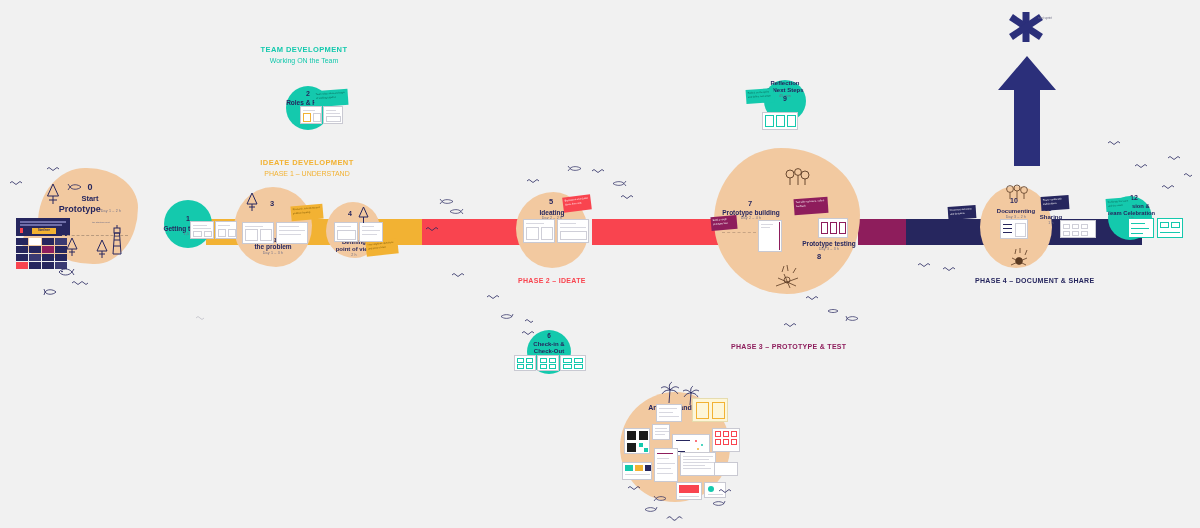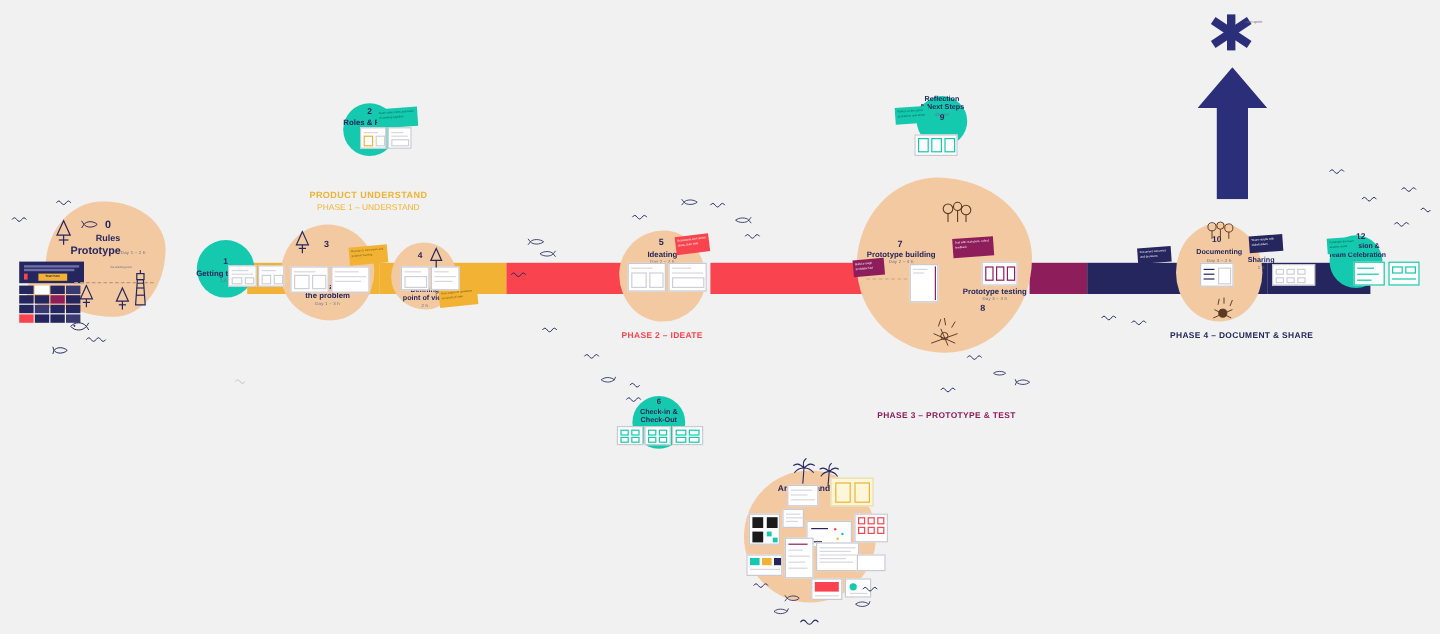--- a/index.html
+++ b/index.html
@@ -141,33 +141,37 @@
   <div class="island sand blob-7" style="left:714px;top:148px;width:146px;height:146px;"></div>
 
   <div class="island teal blob-round" style="left:764px;top:80px;width:42px;height:42px;"></div>
 
   <div class="island sand blob-10" style="left:980px;top:186px;width:72px;height:82px;"></div>
 
   <div class="island teal blob-round" style="left:1108px;top:196px;width:44px;height:44px;"></div>
 
   <div class="island sand blob-annex" style="left:620px;top:392px;width:110px;height:110px;"></div>
 
+  <div class="sec-head" style="left:240px;top:45px;width:128px;color:#14c9ad;">
+    <span class="t1">TEAM DEVELOPMENT</span>
+    <span class="t2">Working ON the Team</span>
+  </div>
 
   <div class="sec-head" style="left:243px;top:158px;width:128px;color:#f2b233;">
-    <span class="t1">PRODUCT UNDERSTAND</span>
+    <span class="t1">IDEATE DEVELOPMENT</span>
     <span class="t2">PHASE 1 – UNDERSTAND</span>
   </div>
 
   <div class="phase-lbl" style="left:518px;top:277px;color:#f9444f;">PHASE 2 – IDEATE</div>
   <div class="phase-lbl" style="left:731px;top:343px;color:#8e1d5c;">PHASE 3 – PROTOTYPE &amp; TEST</div>
   <div class="phase-lbl" style="left:975px;top:277px;color:#26265e;">PHASE 4 – DOCUMENT &amp; SHARE</div>
 
   <div class="num" style="left:72px;top:182px;width:36px;font-size:9px;">0</div>
   <div class="lbl" style="left:42px;top:195px;width:96px;font-size:7.5px;">
-    <span>Rules</span>
+    <span>Start</span>
   </div>
   <div class="lbl" style="left:36px;top:204px;width:108px;font-size:9px;">
     <span>Prototype</span><span class="sub" style="display:inline;font-size:3.6px;">Day 1 – 2 h</span>
   </div>
 
   <div class="num" style="left:176px;top:215px;width:24px;font-size:7px;">1</div>
   <div class="lbl" style="left:130px;top:225px;width:116px;font-size:6.5px;">
     <span>Getting to know</span>
     <span class="sub">1,5 h</span>
   </div>

